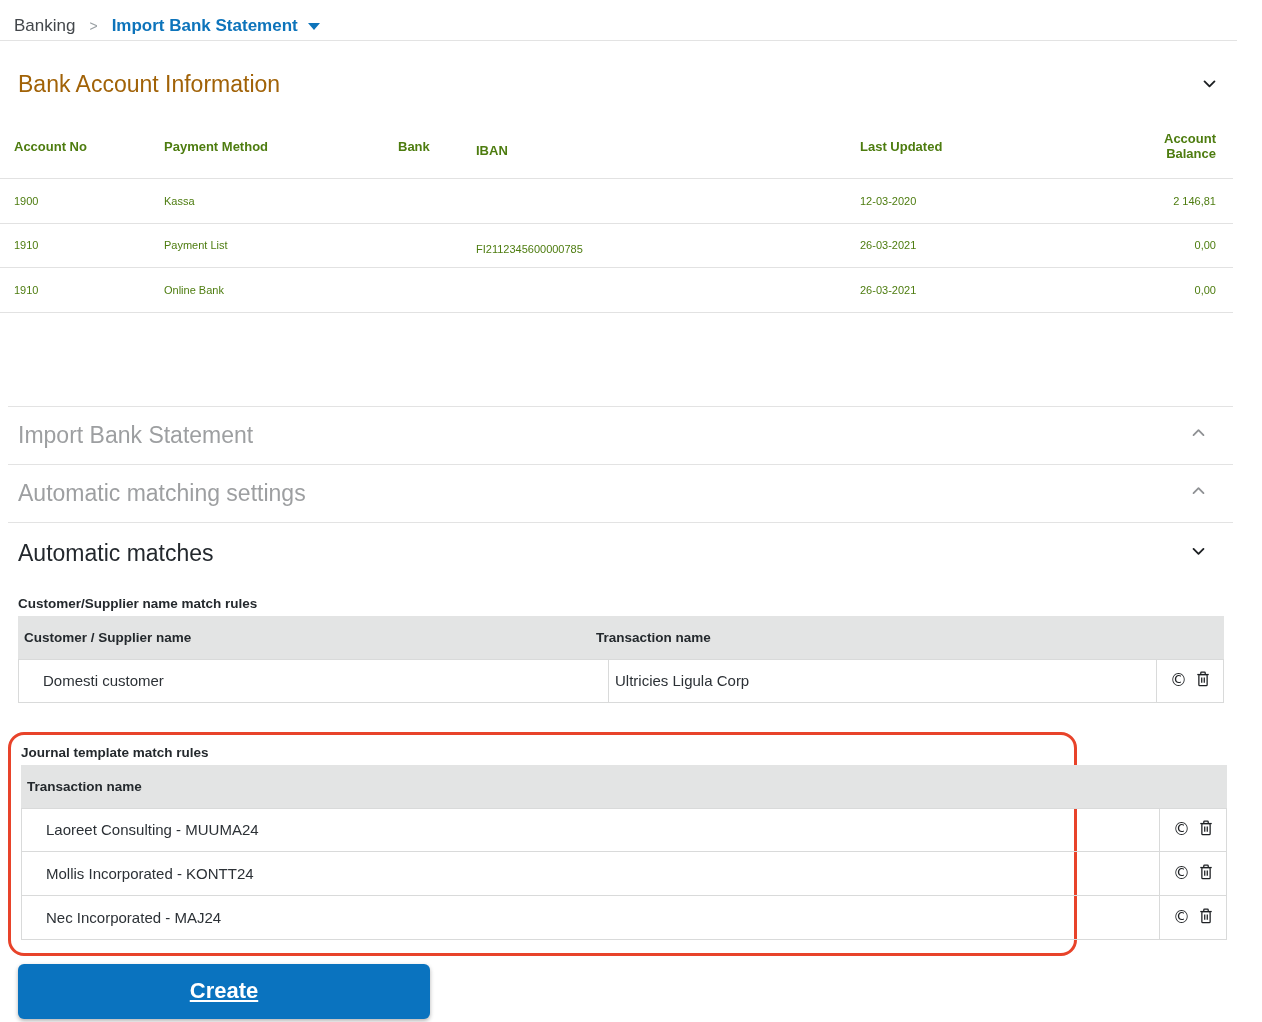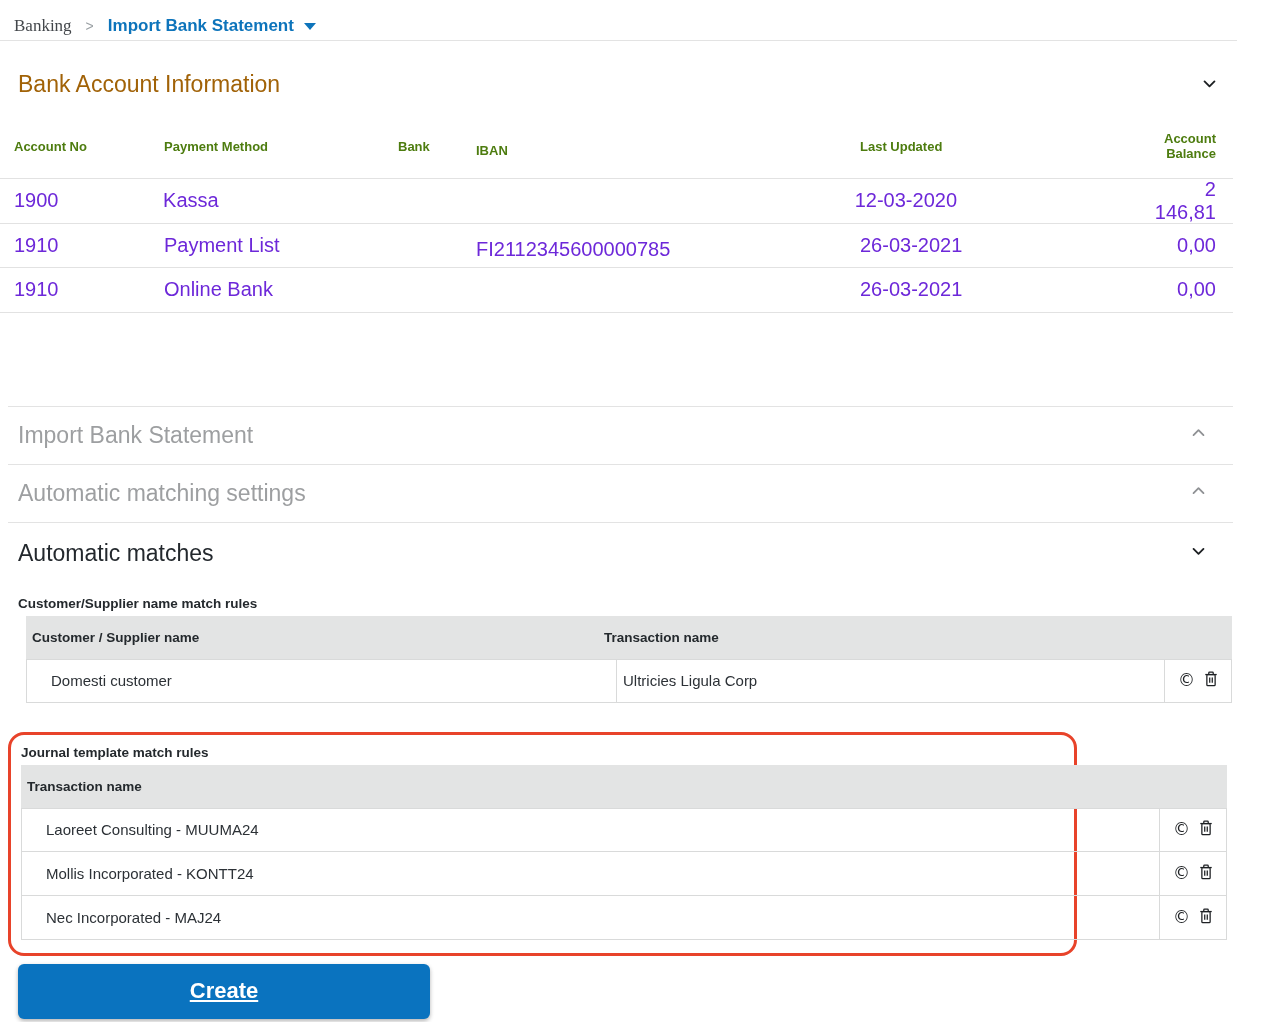--- a/index.html
+++ b/index.html
@@ -1,50 +1,50 @@
 <!DOCTYPE html>
 <html><head>
 <meta charset="utf-8">
 <style>
   * { margin:0; padding:0; box-sizing:border-box; }
   html,body { background:#ffffff; width:1262px; font-family:"Liberation Sans", sans-serif; color:#2e3338; }
 
   
   .breadcrumb { display:flex; align-items:center; gap:14px; padding:11px 0 0 14px; height:40px; }
-  .crumb-root { font-size:17px; color:#43474b; cursor:default;font-family:Liberation Serif, serif; }
+  .crumb-root { font-size:17px; color:#43474b; cursor:default; }
   .crumb-sep  { font-size:14px; color:#9aa0a4; }
   .crumb-current { display:flex; align-items:center; gap:10px; font-size:17px; font-weight:700; color:#0d74bb; cursor:pointer; }
   .caret-down { width:0; height:0; border-left:6px solid transparent; border-right:6px solid transparent; border-top:7px solid #0d74bb; margin-top:2px; }
   .top-divider { border:none; border-top:1px solid #e3e3e3; width:1237px; }
 
   
   .sec-head { position:relative; padding:30px 0 0 18px; }
   .sec-title { font-size:23px; color:#a16207; }
   .chev { position:absolute; right:44px; }
   .sec-row { position:relative; border-top:1px solid #e3e3e3; height:58px; margin-left:8px; width:1225px; display:flex; align-items:center; padding-left:10px; cursor:pointer; }
   .sec-row .sec-title-gray { font-size:23px; color:#9d9fa1; }
   .sec-row .chev-r { position:absolute; right:26px; top:50%; transform:translateY(-50%); }
   .sec-row-dark { height:62px;text-align:center; }
   .sec-row-dark .sec-title-dark { font-size:23px; color:#23282d; }
 
   
   .bank-table { margin-top:26px; }
   .bank-hrow { display:flex; align-items:center; height:44px; padding-left:14px; }
   .bank-hrow > div { font-size:13px; font-weight:700; color:#4d7c0f; }
-  .bank-row { display:flex; align-items:center; height:44.5px; padding-left:14px; border-bottom:1px solid #e2e2e2; font-size:20px; color:#6d28d9; width:1233px; }
+  .bank-row { display:flex; align-items:center; height:44.5px; padding-left:14px; border-bottom:1px solid #e2e2e2; font-size:11px; color:#4d7c0f; width:1233px; }
   .bank-rows { margin-top:10px; border-top:1px solid #e2e2e2; width:1233px; }
   .c1 { width:150px; } .c2 { width:234px; } .c3 { width:78px; } .c4 { width:384px;margin-top:8px; } .c5 { width:302px; }
   .c6 { flex:1; text-align:right; padding-right:17px; }
   .bank-hrow { width:1233px; }
 
   .big-gap { height:93px; }
 
   
   .rule-label { font-size:13.5px; font-weight:700; color:#24292d; margin:12px 0 5px 18px; }
-  .mtable { margin-left:26px; width:1206px; }
+  .mtable { margin-left:18px; width:1206px; }
   .mhead { display:flex; align-items:center; height:43px; background:#e3e4e4; }
   .mhead > div { font-size:13.5px; font-weight:700; color:#24292d; padding-left:6px; }
   .mrow { display:flex; align-items:stretch; height:44px; border:1px solid #d9dada; border-top:none; font-size:15px; color:#2c3136;padding-left:18px; }
   .mrow.first { border-top:1px solid #d9dada; }
   .mcell { display:flex; align-items:center; padding-left:6px; border-right:1px solid #d9dada; }
   .mc-cust { width:572px; } .mc-trans { flex:1; }
   .mc-journal { flex:1; }
   .mc-actions { width:66px; display:flex; align-items:center; justify-content:center; gap:9px; border-right:none; padding-left:0; }
   .mh-cust { width:572px; } .mh-trans { flex:1; } .mh-spacer { width:66px; }
 

